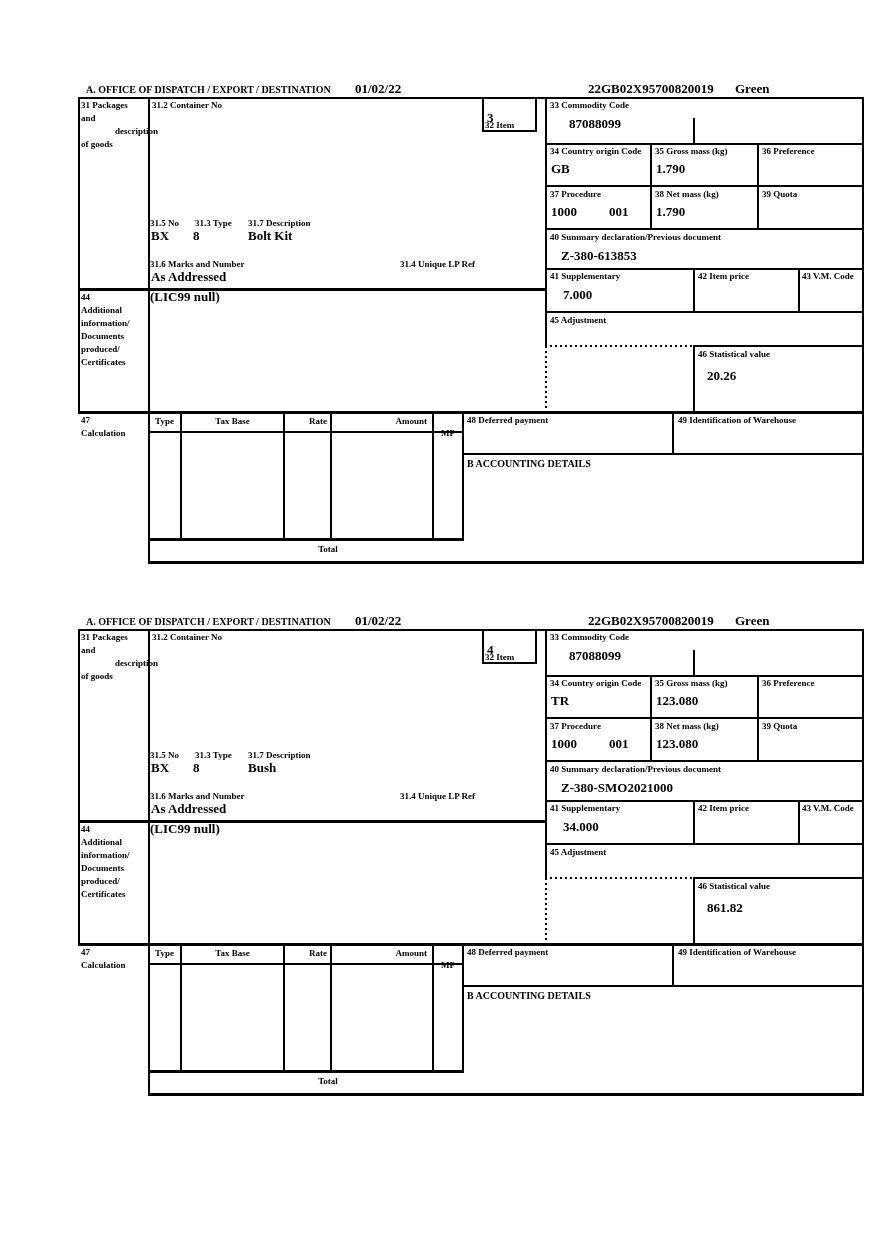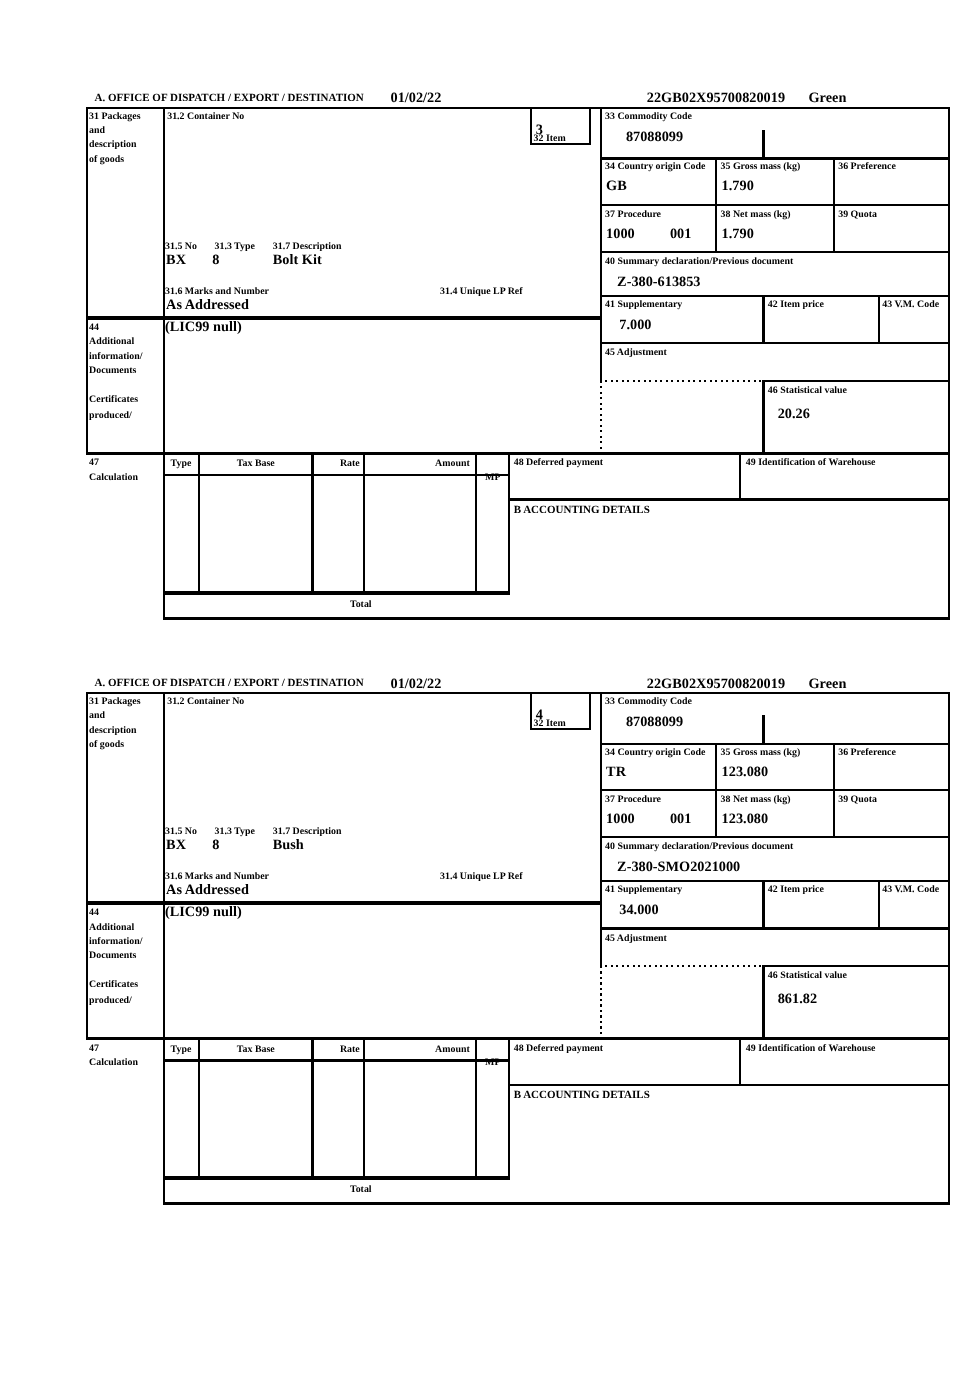--- a/index.html
+++ b/index.html
@@ -12,21 +12,21 @@
   .lab{position:absolute;font-size:9px;font-weight:bold;white-space:nowrap;line-height:11px;}
   .val{position:absolute;font-size:13px;font-weight:bold;white-space:nowrap;line-height:13px;}
   .hdr{position:absolute;font-size:10px;font-weight:bold;white-space:nowrap;}
   .hdv{position:absolute;font-size:13px;font-weight:bold;white-space:nowrap;}
   
   .p-office{left:8px;top:6px;}
   .p-date{left:277px;top:3px;}
   .p-ref{left:510px;top:3px;}
   .p-status{left:657px;top:3px;}
   
-  .p-b31-1{left:3px;top:22px;} .p-b31-2{left:3px;top:35px;} .p-b31-3{left:3px;top:48px;} .p-b31-4{left:3px;top:61px;}
+  .p-b31-1{left:3px;top:22px;} .p-b31-2{left:3px;top:35px;} .p-b31-3{left:3px;top:48px;padding-left:34px;} .p-b31-4{left:3px;top:61px;}
   .p-b312{left:74px;top:22px;}
   .p-b32{left:407px;top:22px;margin-top:20px;} .p-v32{left:409px;top:33px;}
   
   .p-b33{left:472px;top:22px;} .p-v33{left:491px;top:39px;}
   .p-b34{left:472px;top:68px;} .p-v34{left:473px;top:84px;}
   .p-b35{left:577px;top:68px;} .p-v35{left:578px;top:84px;}
   .p-b36{left:684px;top:68px;}
   .p-b37{left:472px;top:111px;} .p-v37a{left:473px;top:127px;} .p-v37b{left:531px;top:127px;}
   .p-b38{left:577px;top:111px;} .p-v38{left:578px;top:127px;}
   .p-b39{left:684px;top:111px;}
@@ -36,21 +36,21 @@
   .p-b43{left:724px;top:193px;}
   .p-b45{left:472px;top:237px;}
   .p-b46{left:620px;top:271px;} .p-v46{left:629px;top:291px;}
   
   .p-b315{left:72px;top:140px;} .p-b313{left:117px;top:140px;} .p-b317{left:170px;top:140px;}
   .p-vno{left:73px;top:151px;} .p-vtype{left:115px;top:151px;} .p-vdesc{left:170px;top:151px;}
   .p-b316{left:72px;top:181px;} .p-b314{left:322px;top:181px;}
   .p-vmarks{left:73px;top:192px;}
   
   .p-b44-1{left:3px;top:214px;} .p-b44-2{left:3px;top:227px;} .p-b44-3{left:3px;top:240px;}
-  .p-b44-4{left:3px;top:253px;} .p-b44-5{left:3px;top:266px;margin-top:28px;} .p-b44-6{left:3px;top:279px;}
+  .p-b44-4{left:3px;top:253px;} .p-b44-5{left:3px;top:266px;} .p-b44-6{left:3px;top:279px;}
   .p-v44{left:72px;top:212px;}
   
   .p-b47-1{left:3px;top:337px;} .p-b47-2{left:3px;top:350px;}
   .p-thtype{left:70px;top:338px;width:33px;text-align:center;}
   .p-thtax{left:103px;top:338px;width:103px;text-align:center;}
   .p-thrate{left:206px;top:338px;width:43px;text-align:right;padding-right:4px;}
   .p-thamt{left:253px;top:338px;width:96px;text-align:right;padding-right:6px;}
   .p-thmp{left:355px;top:350px;width:30px;text-align:center;}
   .p-b48{left:389px;top:337px;}
   .p-b49{left:600px;top:337px;}

